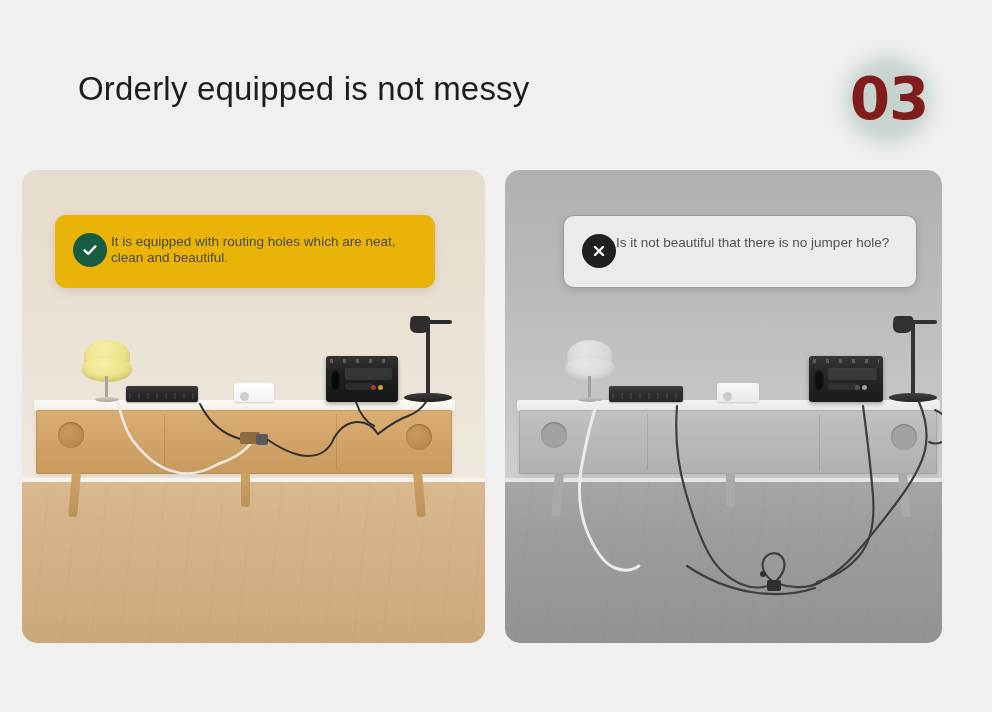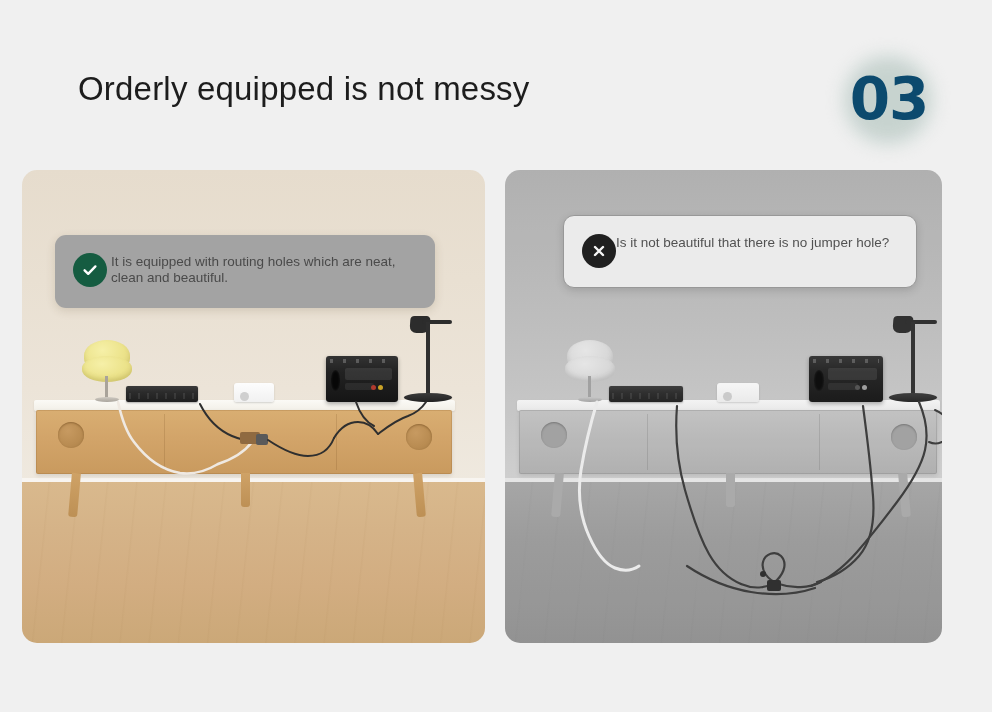--- a/index.html
+++ b/index.html
@@ -19,21 +19,21 @@
     letter-spacing: 0.2px; white-space: nowrap;
   }
   .badge-wrap { position: absolute; left: 828px; top: 52px; width: 122px; height: 96px; }
   .badge-blob {
     position: absolute; left: 16px; top: 4px; width: 88px; height: 88px;
     background: #c4d1cd; border-radius: 50%;
     filter: blur(9px); opacity: .92;
   }
   .badge-num {
     position: absolute; left: 0; top: 14px; width: 122px;
-    text-align: center; font-size: 58px; font-weight: 700; color: #0c4a6e;
+    text-align: center; font-size: 58px; font-weight: 700; color: #7f1d1d;
     letter-spacing: -1px; line-height: 66px;
     font-family: "DejaVu Sans", sans-serif;
   }
 
   
   .photo {
     position: absolute; top: 170px; height: 473px;
     border-radius: 15px; overflow: hidden;
   }
   .photo-left  { left: 22px;  width: 463px; }
@@ -168,23 +168,22 @@
   .cable { position: absolute; fill: none; }
 
   
   .callout {
     position: absolute; display: flex; align-items: flex-start;
     border-radius: 11px;
     padding: 16px 16px 16px 18px;
   }
   .callout-left {
     left: 55px; top: 215px; width: 380px; height: 73px;
-    background: #a3a3a3;
+    background: #eab308;
     box-shadow: 0 3px 10px rgba(90,70,40,.16);
-    margin-top: 20px;
   }
   .callout-right {
     left: 563px; top: 215px; width: 354px; height: 73px;
     background: #f2f2f2;
     border: 1px solid #9a9a9a;
     box-shadow: 0 3px 8px rgba(0,0,0,.14);
   }
   .callout-icon {
     flex: 0 0 auto; width: 34px; height: 34px; border-radius: 50%;
     display: flex; align-items: center; justify-content: center;

